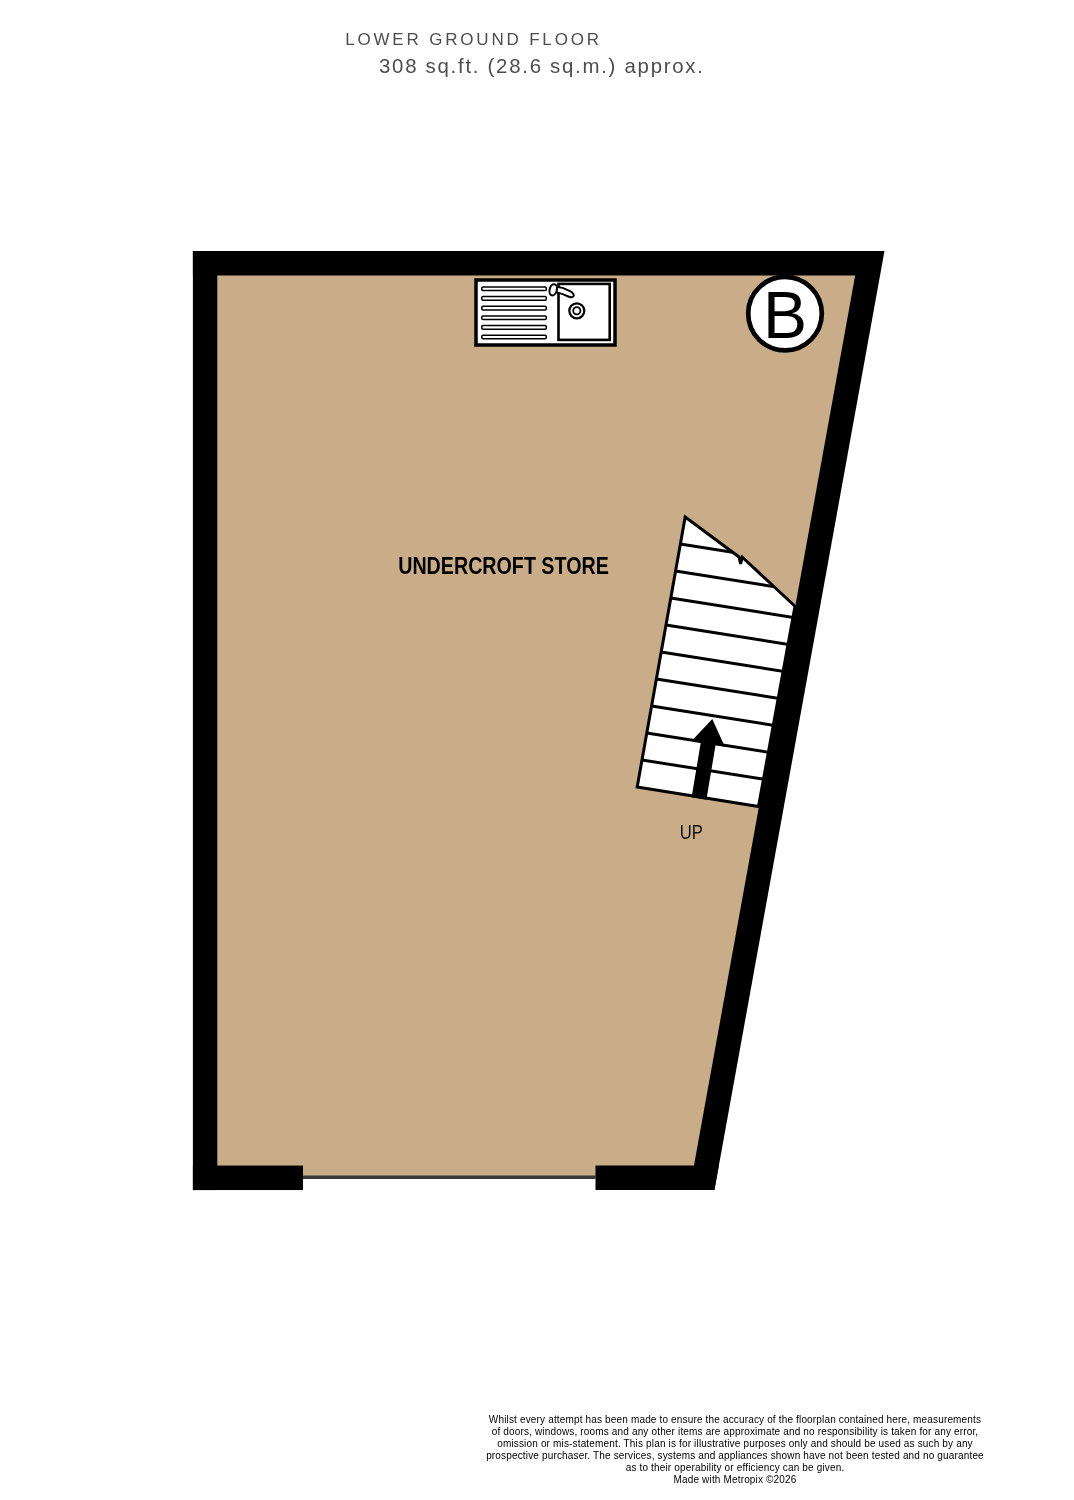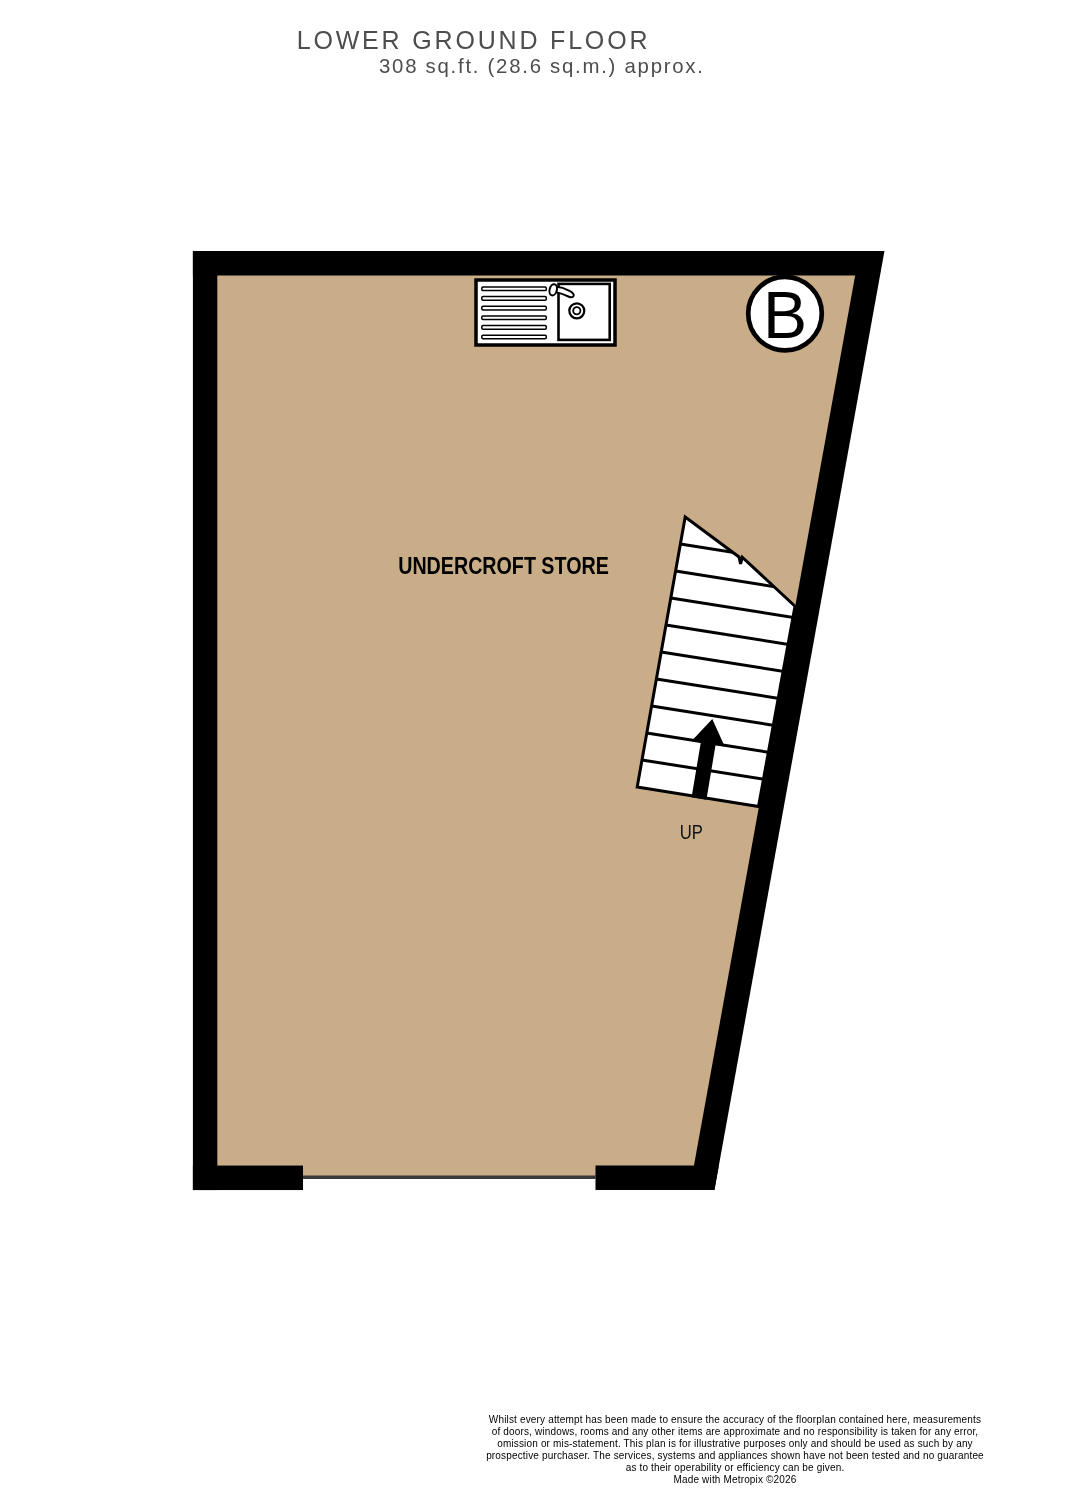--- a/index.html
+++ b/index.html
@@ -1,19 +1,19 @@
 <!DOCTYPE html>
 <html><head>
 <meta charset="utf-8">
 <style>
   html,body{margin:0;padding:0;}
   body{width:1074px;height:1500px;background:#ffffff;position:relative;
        font-family:"Liberation Sans", sans-serif;}
   .t1{position:absolute;left:-1px;top:27.2px;width:935px;text-align:center;
-      color:#4d4d4d;font-size:25px;line-height:26.2px;letter-spacing:2.82px;padding-left:14px;box-sizing:border-box;}
+      color:#4d4d4d;font-size:17px;line-height:26.2px;letter-spacing:2.82px;padding-left:14px;box-sizing:border-box;}
   .t2{position:absolute;left:4px;top:53.4px;width:1074px;text-align:center;
       color:#4d4d4d;font-size:20.4px;line-height:26.2px;letter-spacing:1.73px;padding-left:1.7px;box-sizing:border-box;}
   .footer{position:absolute;left:435px;top:1406px;width:600px;text-align:center;}
   .tfa{color:#4d4d4d;font-size:13.2px;line-height:16px;margin:0 0 6px 0;}
   .disc{color:#000;font-size:10px;line-height:11.95px;margin:8px;letter-spacing:0.16px;}
 </style>
 </head>
 <body>
 
 <div class="t1">LOWER GROUND FLOOR</div>

